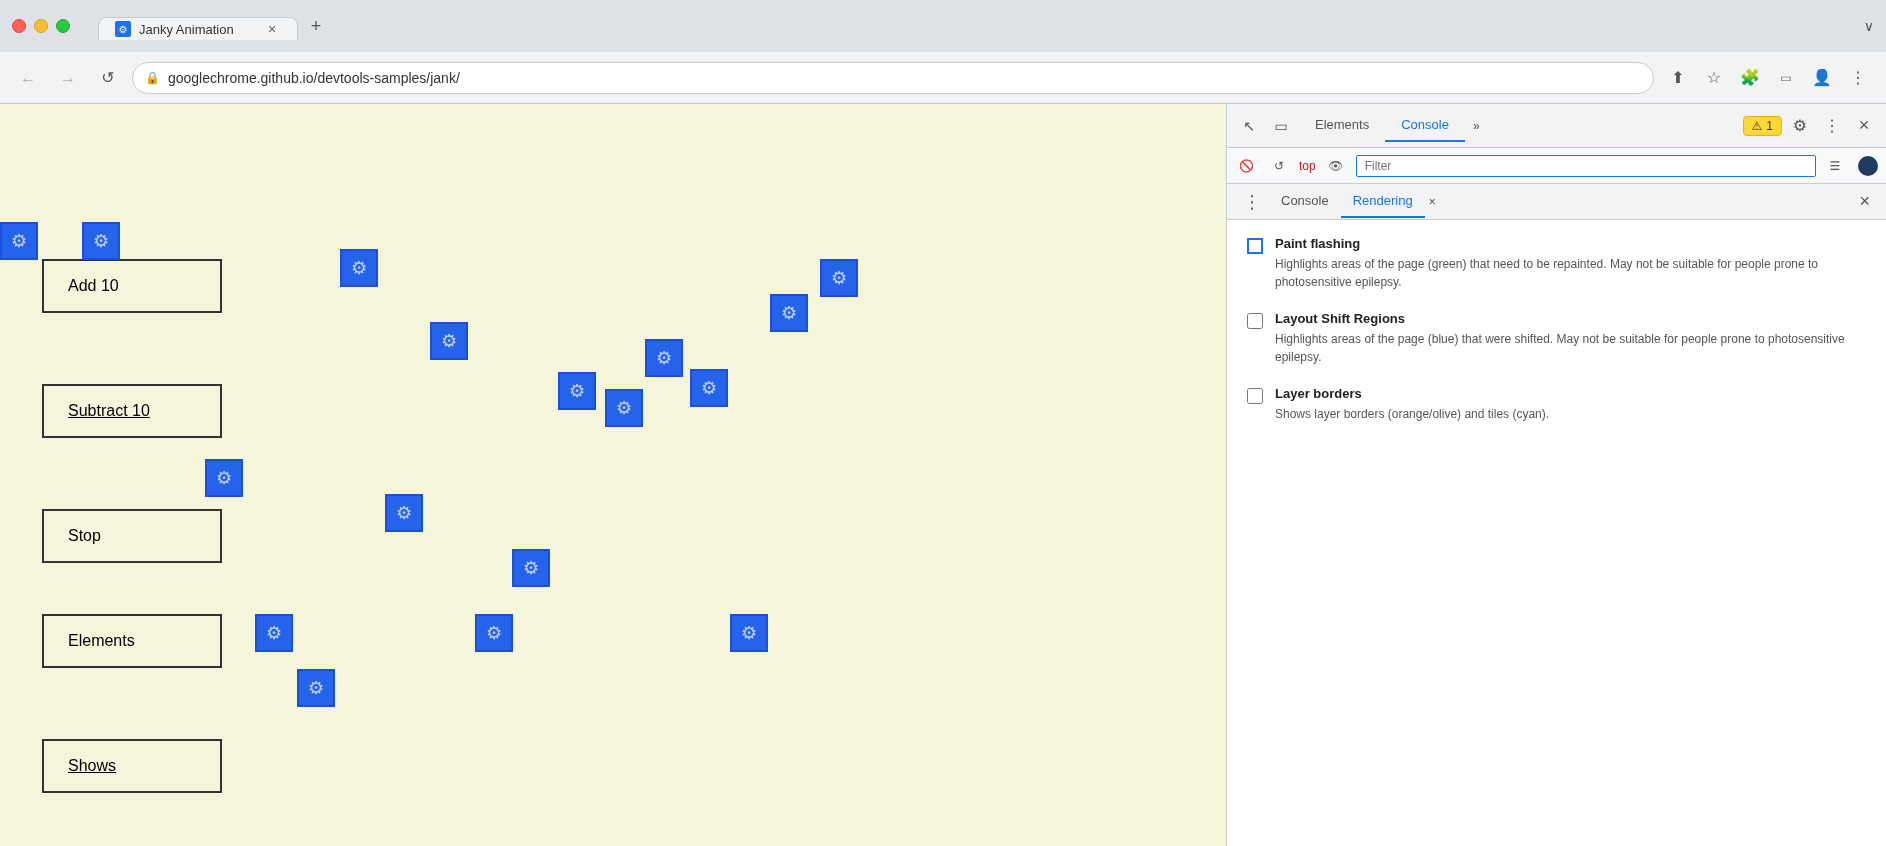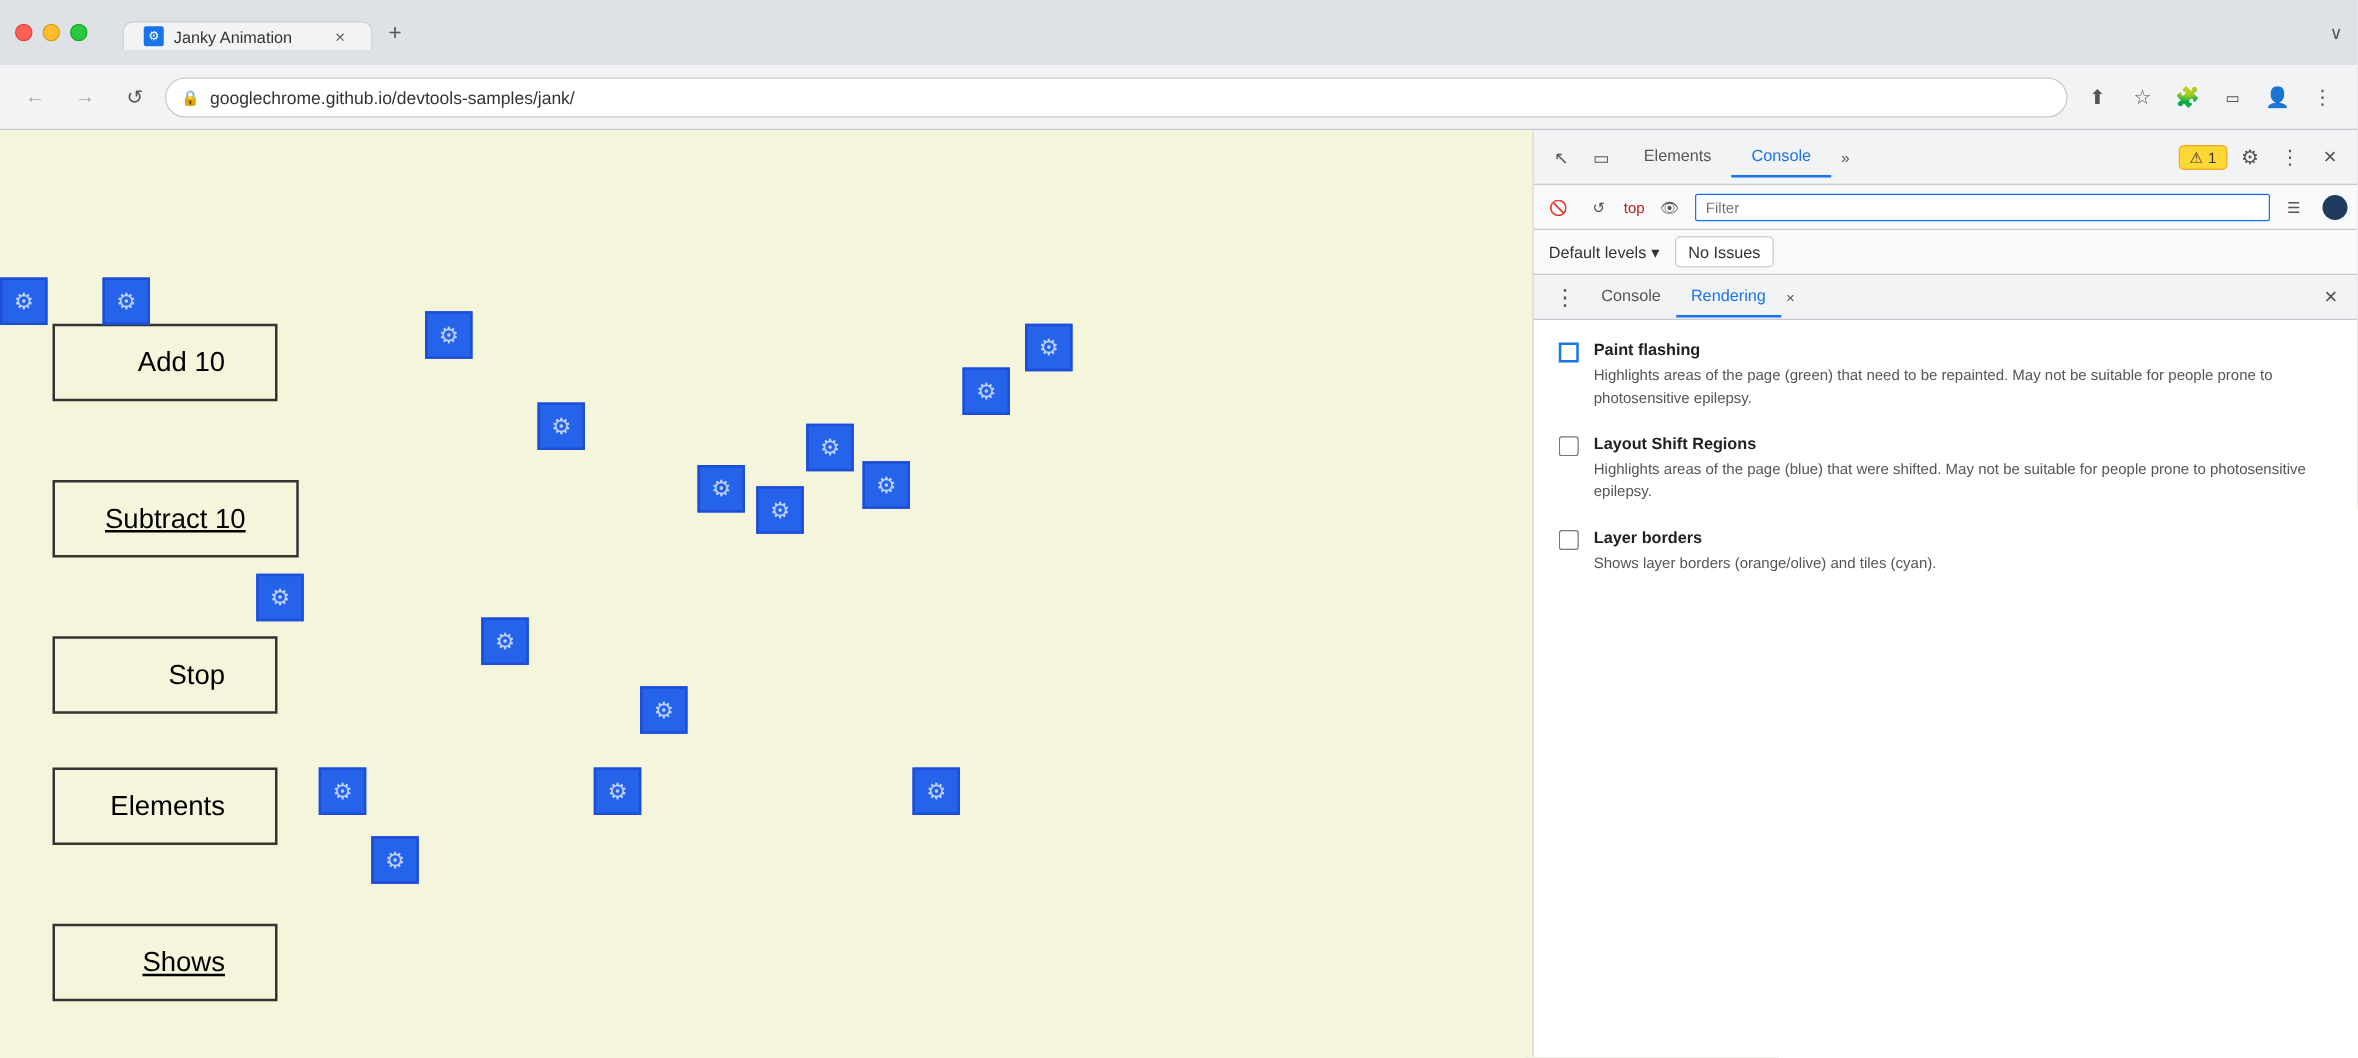--- a/index.html
+++ b/index.html
@@ -110,26 +110,26 @@
       background: #f5f5dc;
       position: relative;
       overflow: hidden;
     }
 
     
     .page-btn {
       position: absolute;
       background: #f5f5dc;
       border: 2px solid #333;
-      font-size: 22px;
+      font-size: 16px;
       font-weight: 400;
-      padding: 16px 40px;
+      padding: 16px 24px;
       cursor: pointer;
       min-width: 180px;
-      text-align: right;
+      text-align: left;
     }
 
     
     .blue-square {
       position: absolute;
       width: 38px;
       height: 38px;
       background: #2563eb;
       border: 2px solid #1d4ed8;
       display: flex;
@@ -459,27 +459,20 @@
       <div class="console-toolbar">
         <button class="console-icon-btn">🚫</button>
         <button class="console-icon-btn">↺</button>
         <span style="font-size:12px; color:#b91c1c; cursor:pointer;">top</span>
         <button class="console-icon-btn">👁</button>
         <input class="console-filter-input" type="text" placeholder="Filter" style="">
         <button class="console-filter-btn">☰</button>
         <div style="width:20px; height:20px; background:#1e3a5f; border-radius:50%; margin-left:4px; cursor:pointer;"></div>
       </div>
 
-      <div class="default-levels-bar">
-        <button class="default-levels-btn">
-          <span>Default levels</span>
-          <span>▾</span>
-        </button>
-        <button class="no-issues-btn">No Issues</button>
-      </div>
 
       <div class="rendering-tabs-bar">
         <span class="dots-menu">⋮</span>
         <div class="rendering-tab">
           <span>Console</span>
         </div>
         <div class="rendering-tab active">
           <span>Rendering</span>
         </div>
         <span class="tab-x">×</span>

